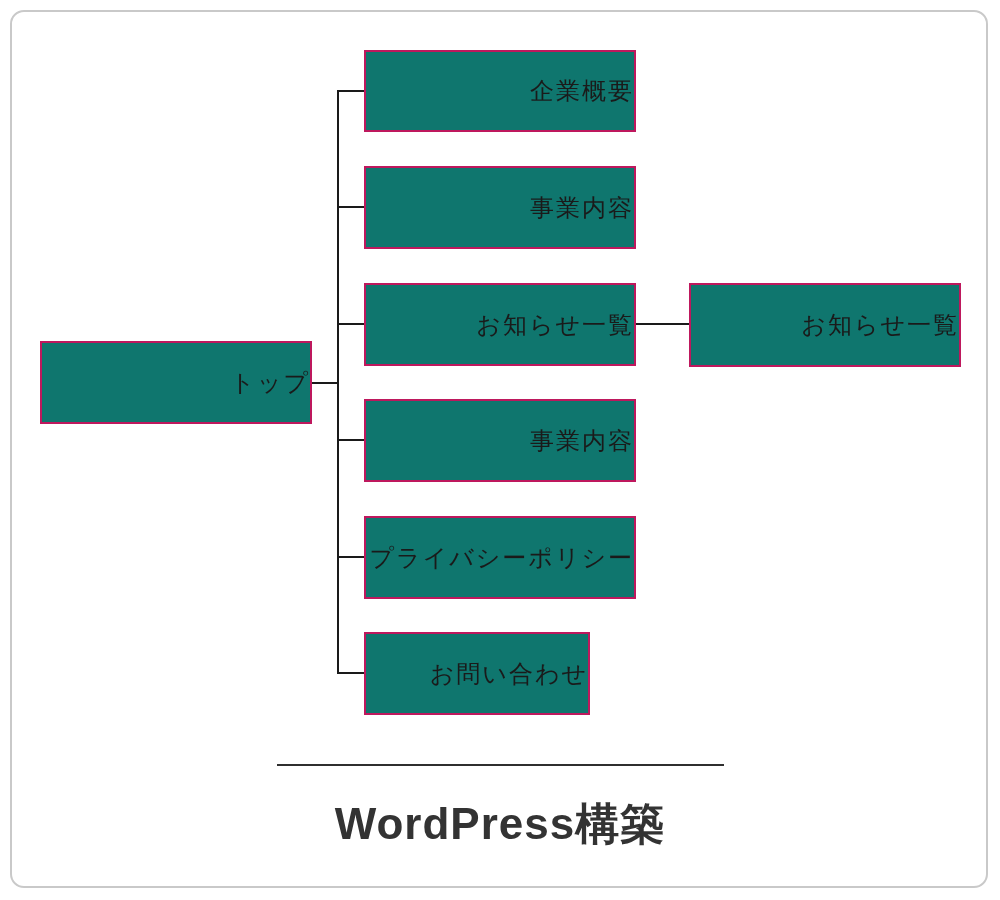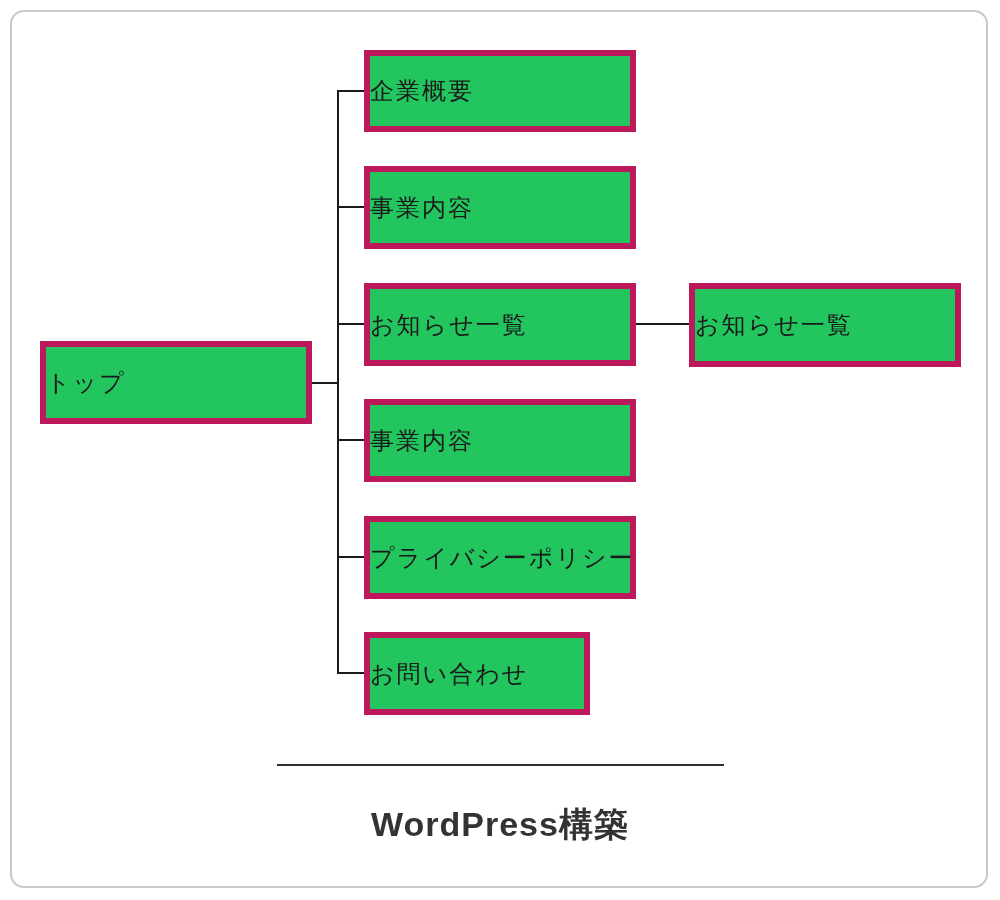--- a/index.html
+++ b/index.html
@@ -22,25 +22,25 @@
     width: 978px;
     height: 878px;
     border: 2px solid #c9c9c9;
     border-radius: 14px;
     background: #ffffff;
     box-sizing: border-box;
   }
   .node {
     position: absolute;
     box-sizing: border-box;
-    border: 6px solid #be185d;
-    background: #22c55e;
+    border: 2px solid #be185d;
+    background: #0f766e;
     display: flex;
     align-items: center;
-    justify-content: flex-start;
+    justify-content: flex-end;
     font-size: 24px;
     letter-spacing: 2px;
     color: #1a1a1a;
     white-space: nowrap;
   }
   
   .n-root   { left: 40px;  top: 341px; width: 272px; height: 83px; }
   .n-c1     { left: 364px; top: 50px;  width: 272px; height: 82px; }
   .n-c2     { left: 364px; top: 166px; width: 272px; height: 83px; }
   .n-c3     { left: 364px; top: 283px; width: 272px; height: 83px; }
@@ -70,21 +70,21 @@
     width: 447px;
     height: 2px;
     background: #2f2f2f;
   }
   .caption {
     position: absolute;
     left: 0;
     top: 802px;
     width: 1000px;
     text-align: center;
-    font-size: 34px;
+    font-size: 44px;
     font-weight: 700;
     letter-spacing: 1px;
     color: #333333;
     line-height: 44px;
   }
 </style>
 </head>
 <body>
 
 <div class="canvas">

